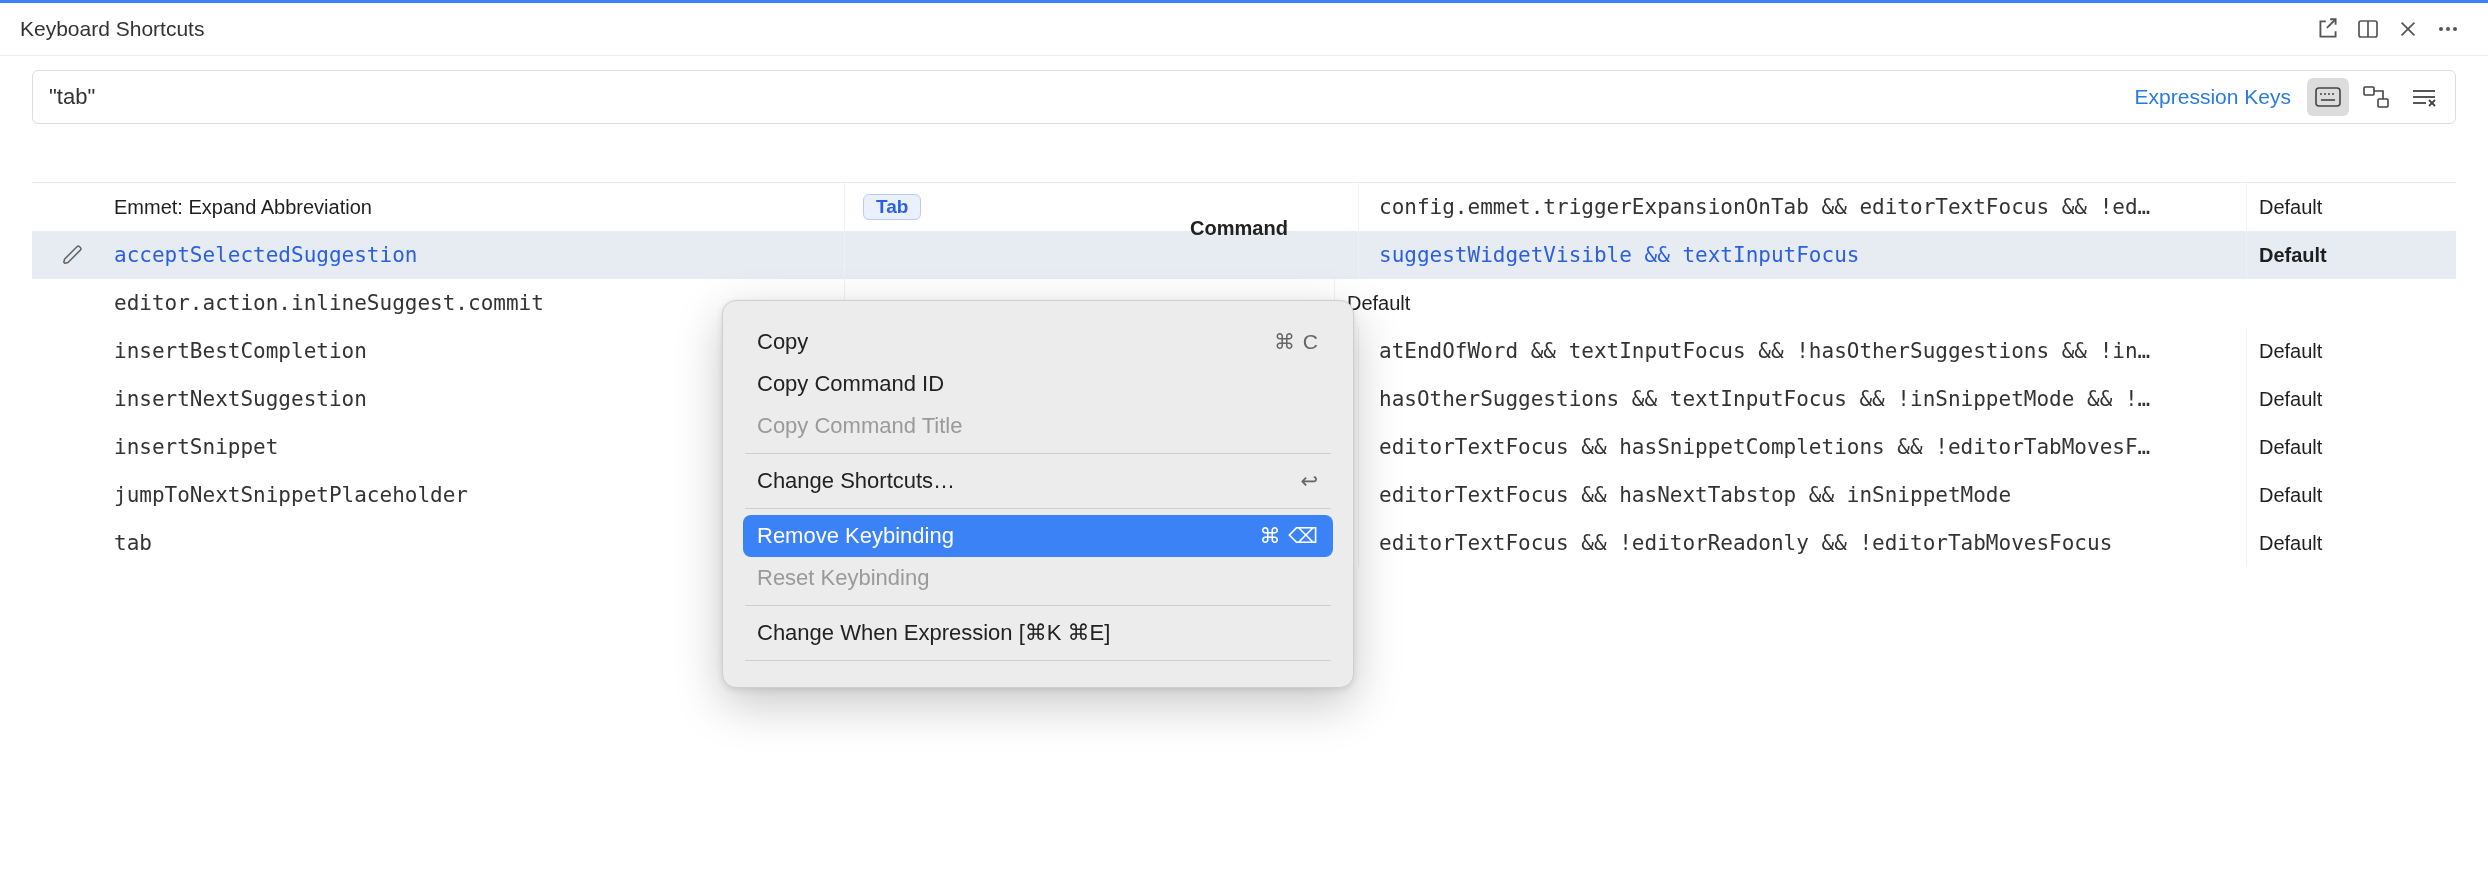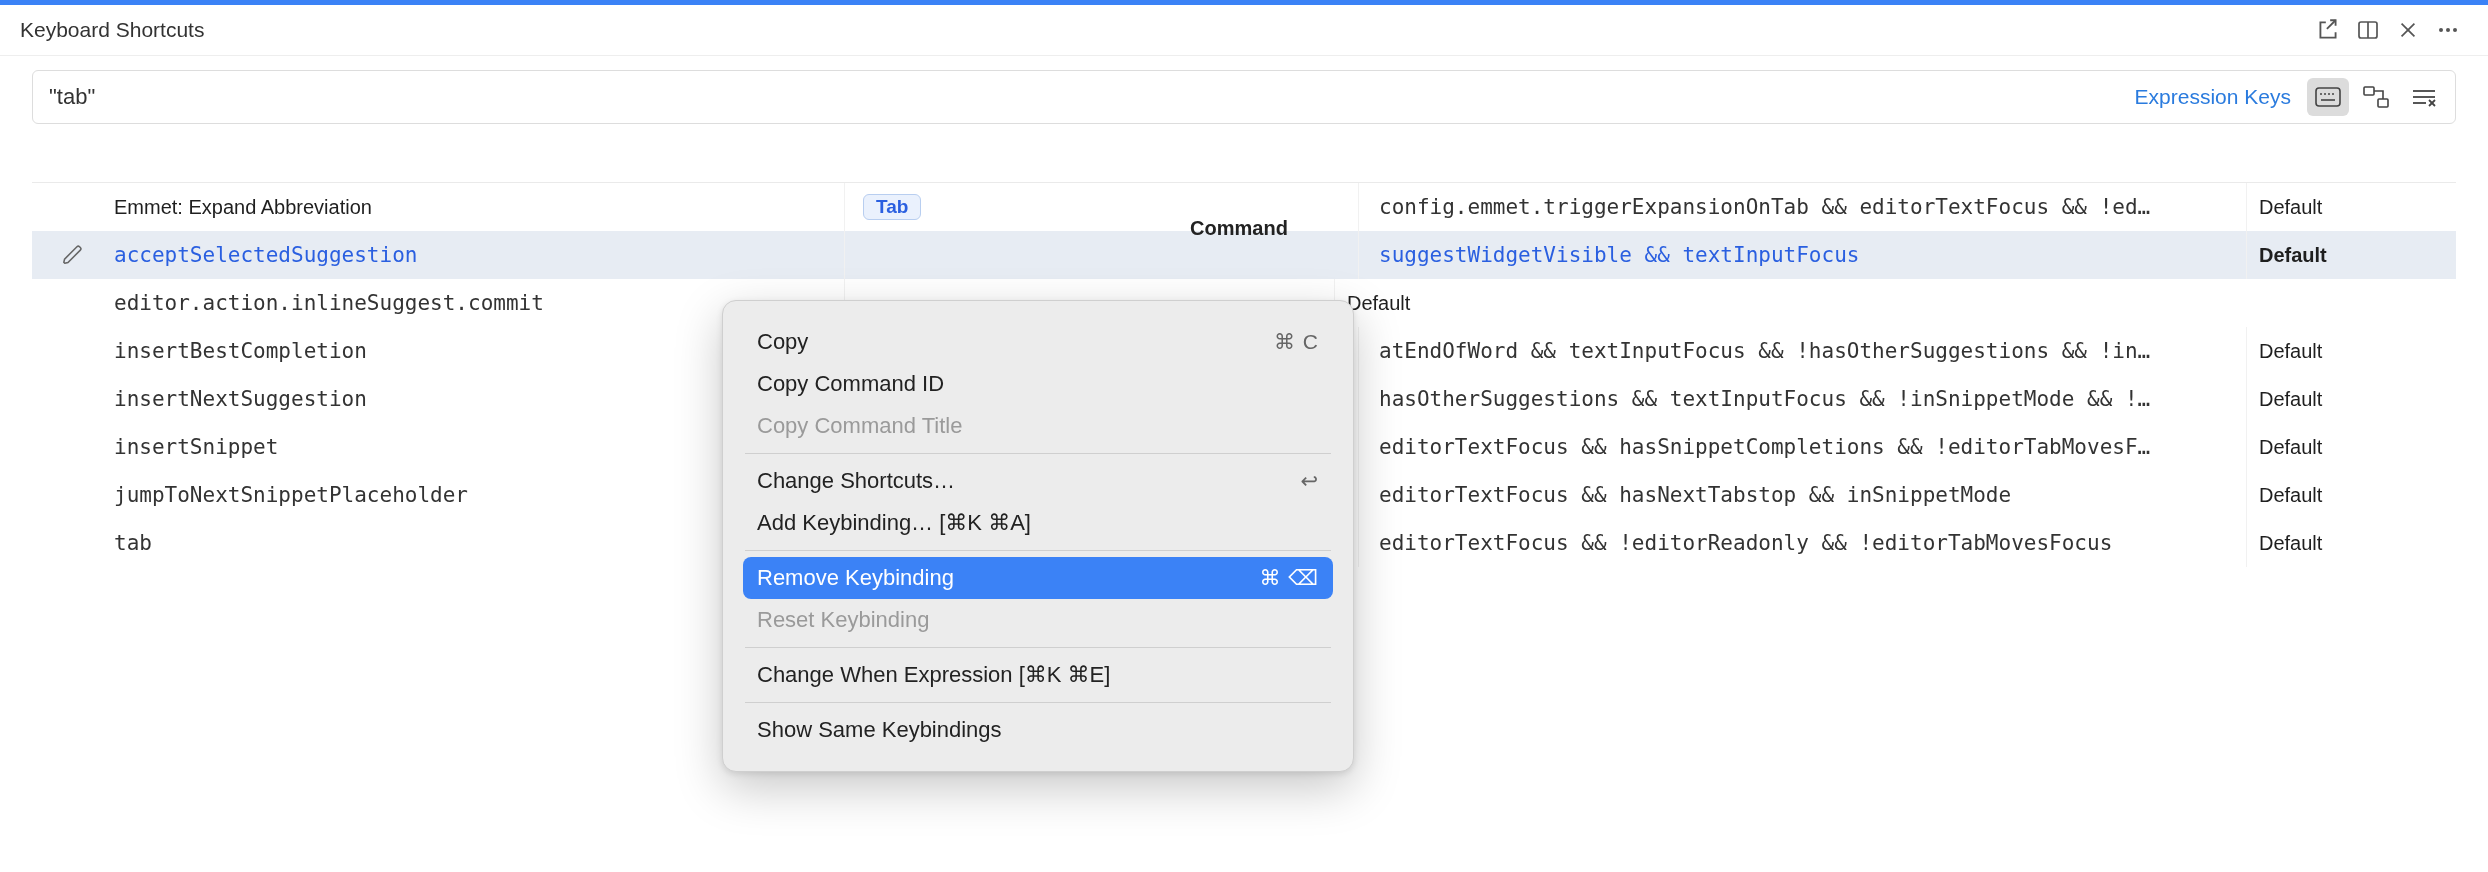--- a/index.html
+++ b/index.html
@@ -10,21 +10,21 @@
     font-size: 20px;
     width: 2488px;
     height: 872px;
     overflow: hidden;
   }
   .titlebar {
     display: flex;
     align-items: center;
     height: 56px;
     padding: 0 20px;
-    border-top: 5px solid #3b82f6;
+    border-top: 3px solid #3b82f6;
     border-bottom: 1px solid #eee;
   }
   .titlebar .title { font-size: 21px; color: #333; }
   .titlebar .spacer { flex: 1; }
   .titlebar .icon-btn {
     width: 40px; height: 40px;
     display: flex; align-items: center; justify-content: center;
     color: #555;
     cursor: pointer;
     border-radius: 6px;
@@ -296,32 +296,26 @@
       <span class="lbl">Copy Command ID</span>
     </div>
     <div class="ctxitem disabled">
       <span class="lbl">Copy Command Title</span>
     </div>
     <div class="ctxsep"></div>
     <div class="ctxitem">
       <span class="lbl">Change Shortcuts…</span>
       <span class="sc">↩</span>
     </div>
-    <div class="ctxitem">
-      <span class="lbl">Add Keybinding… [⌘K ⌘A]</span>
-    </div>
     <div class="ctxsep"></div>
     <div class="ctxitem hover">
       <span class="lbl">Remove Keybinding</span>
       <span class="sc">⌘ ⌫</span>
     </div>
     <div class="ctxitem disabled">
       <span class="lbl">Reset Keybinding</span>
     </div>
     <div class="ctxsep"></div>
     <div class="ctxitem">
       <span class="lbl">Change When Expression [⌘K ⌘E]</span>
     </div>
     <div class="ctxsep"></div>
-    <div class="ctxitem">
-      <span class="lbl">Show Same Keybindings</span>
-    </div>
   </div>
 
 </body></html>

